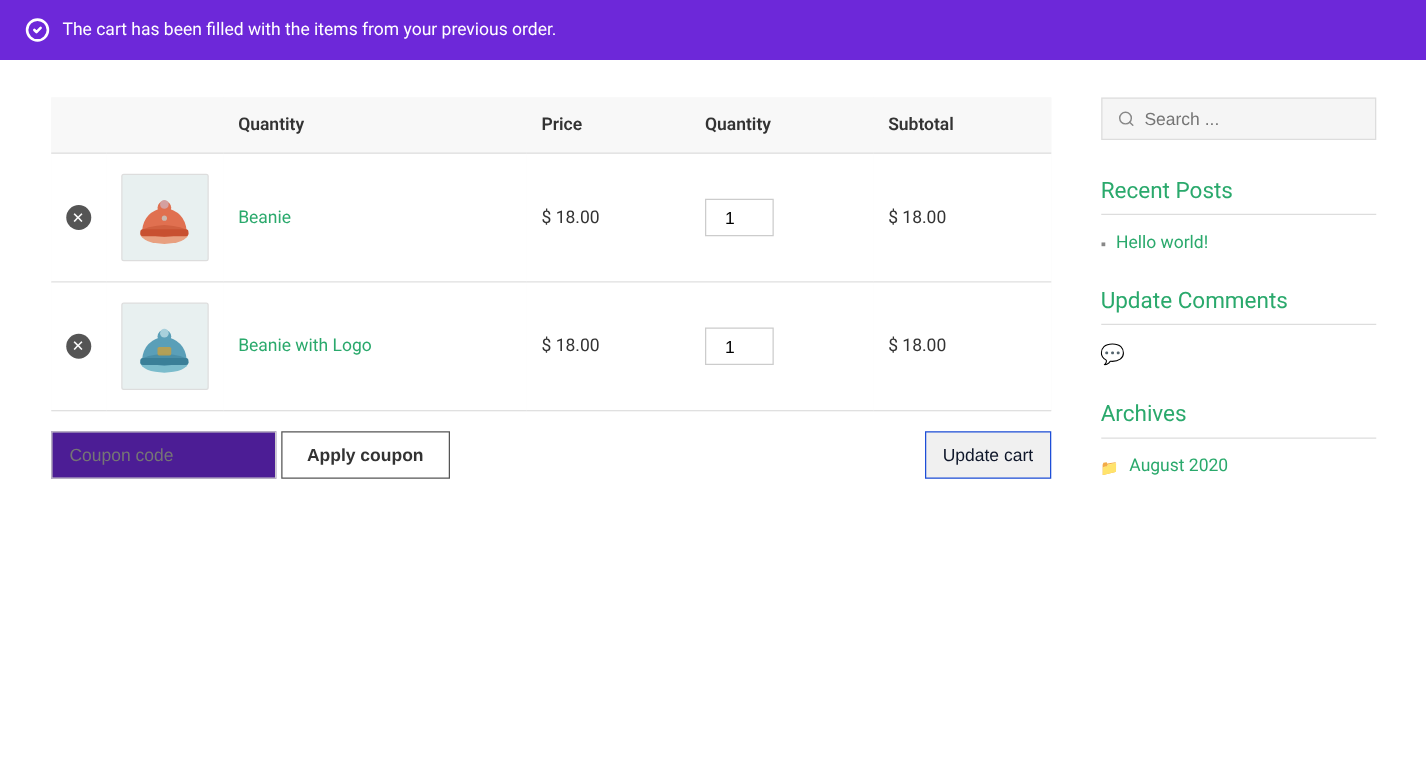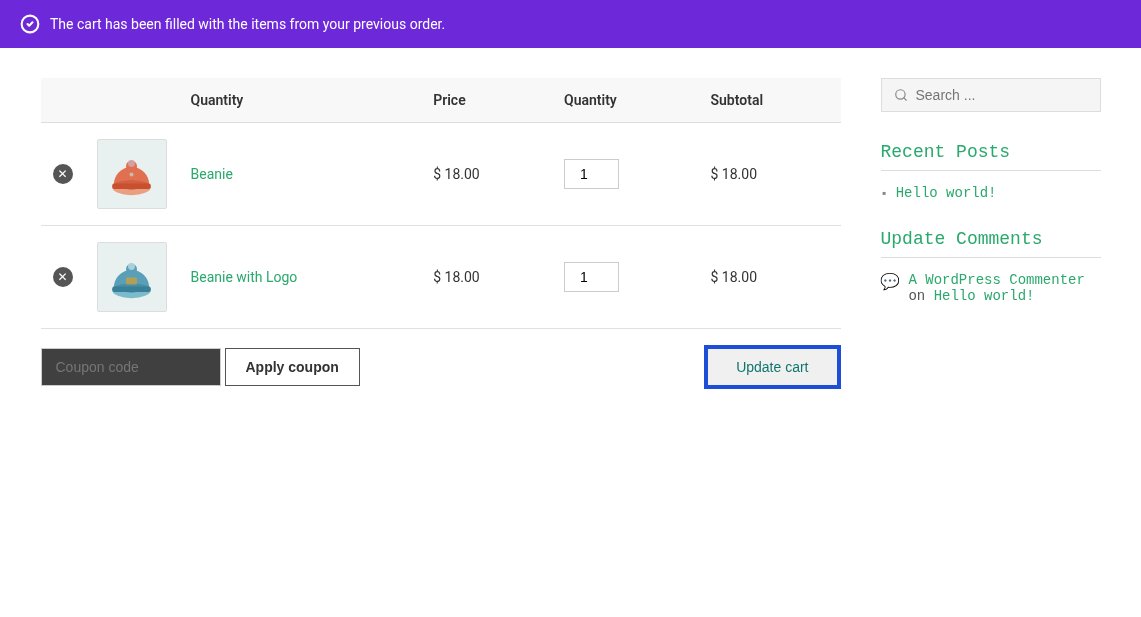--- a/index.html
+++ b/index.html
@@ -116,40 +116,40 @@
       margin-top: 16px;
     }
 
     .coupon-input {
       border: 1px solid #ccc;
       padding: 10px 14px;
       font-size: 14px;
       color: #999;
       width: 180px;
       outline: none;
-      background: #404040;
+      background: #4c1d95;
     }
 
     .apply-coupon-btn {
       border: 1px solid #555;
       background: #fff;
       padding: 10px 20px;
       font-size: 14px;
       font-weight: 600;
       cursor: pointer;
       color: #333;
       margin-left: 4px;
     }
 
     .update-cart-btn {
-      border: 4px solid #1d4ed8;
+      border: 1px solid #1d4ed8;
       background: #f0f0f0;
-      padding: 10px 28px;
-      font-size: 14px;
-      color: #0f766e;
+      padding: 10px 13px;
+      font-size: 14px;
+      color: #0f172a;
       cursor: pointer;
       margin-left: auto;
     }
 
     
     .sidebar {
       width: 220px;
       flex-shrink: 0;
     }
 
@@ -167,21 +167,20 @@
       background: transparent;
       outline: none;
       font-size: 14px;
       color: #a16207;
       width: 100%;
     }
     .search-icon-svg { color: #888; flex-shrink: 0; }
 
     .sidebar-section {
       margin-bottom: 28px;
-      font-family: Liberation Mono, monospace;
     }
     .sidebar-section-title {
       font-size: 18px;
       font-weight: 400;
       color: #2aa96c;
       margin-bottom: 14px;
       padding-bottom: 8px;
       border-bottom: 1px solid #ddd;
     }
 
@@ -317,22 +316,24 @@
       <div class="sidebar-item">
         <span class="sidebar-item-icon">▪</span>
         <a class="sidebar-link" href="#">Hello world!</a>
       </div>
     </div>
 
     <div class="sidebar-section">
       <h3 class="sidebar-section-title">Update Comments</h3>
       <div class="sidebar-item">
         <span class="comment-icon">💬</span>
-        <div>
-          <a class="sidebar-link" href="#">A WordPress Commenter</a>
-          <span class="sidebar-text"> on </span>
-          <a class="sidebar-link" href="#">Hello world!</a>
-        </div>
       </div>
     </div>
 
+    <div class="sidebar-section">
+      <h3 class="sidebar-section-title">Archives</h3>
+      <div class="sidebar-item">
+        <span class="sidebar-item-icon">📁</span>
+        <a class="sidebar-link" href="#">August 2020</a>
+      </div>
+    </div>
   </div>
 </div>
 
 </body></html>

